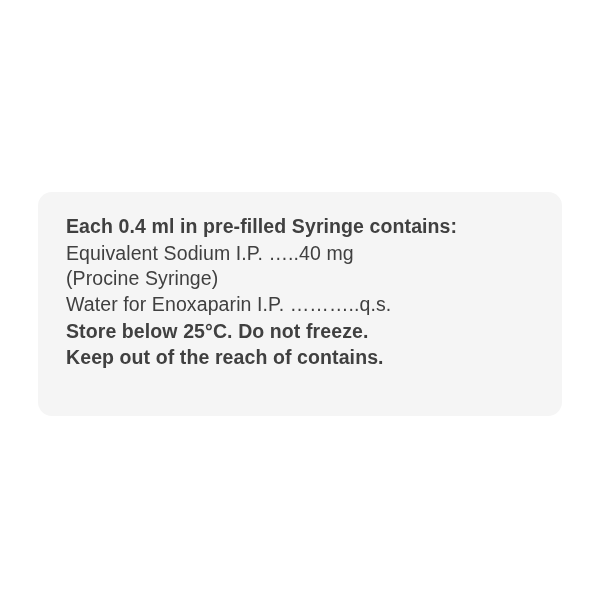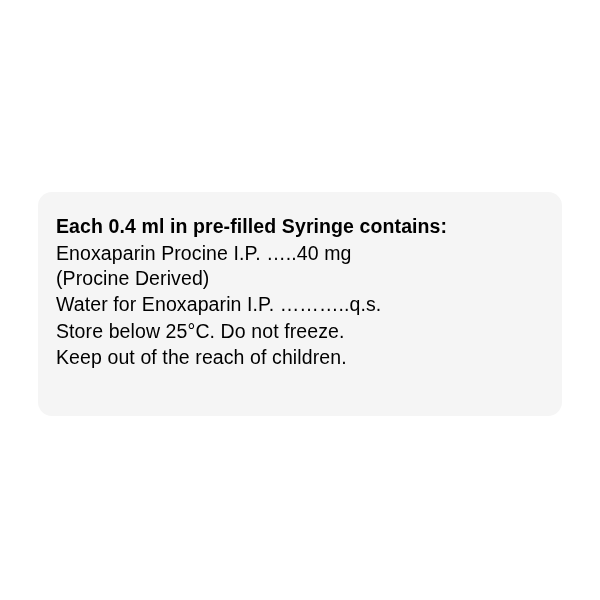--- a/index.html
+++ b/index.html
@@ -33,43 +33,44 @@
     box-sizing: border-box;
     padding: 22px 0 0 18px;
   }
   .label-lines {
     display: flex;
     flex-direction: column;
   }
   .line {
     font-size: 19.5px;
     line-height: 25.5px;
-    color: #000000;
+    color: #404040;
     letter-spacing: 0.1px;
     white-space: nowrap;
+    margin-left: 10px;
   }
   .line.bold {
-    font-weight: normal;
+    font-weight: bold;
   }
   .line.heading {
     font-weight: bold;
     font-size: 19.5px;
     margin-bottom: 1px;
   }
   .line.store {
     margin-top: 2px;
   }
 </style>
 </head>
 <body>
 
 <div class="page">
   <div class="label-card">
     <div class="label-lines">
       <div class="line heading">Each 0.4 ml in pre-filled Syringe contains:</div>
-      <div class="line">Enoxaparin Procine I.P. …..40 mg</div>
-      <div class="line">(Procine Derived)</div>
+      <div class="line">Equivalent Sodium I.P. …..40 mg</div>
+      <div class="line">(Procine Syringe)</div>
       <div class="line">Water for Enoxaparin I.P.  ………..q.s.</div>
       <div class="line bold store">Store below 25°C. Do not freeze.</div>
-      <div class="line bold">Keep out of the reach of children.</div>
+      <div class="line bold">Keep out of the reach of contains.</div>
     </div>
   </div>
 </div>
 
 </body></html>

